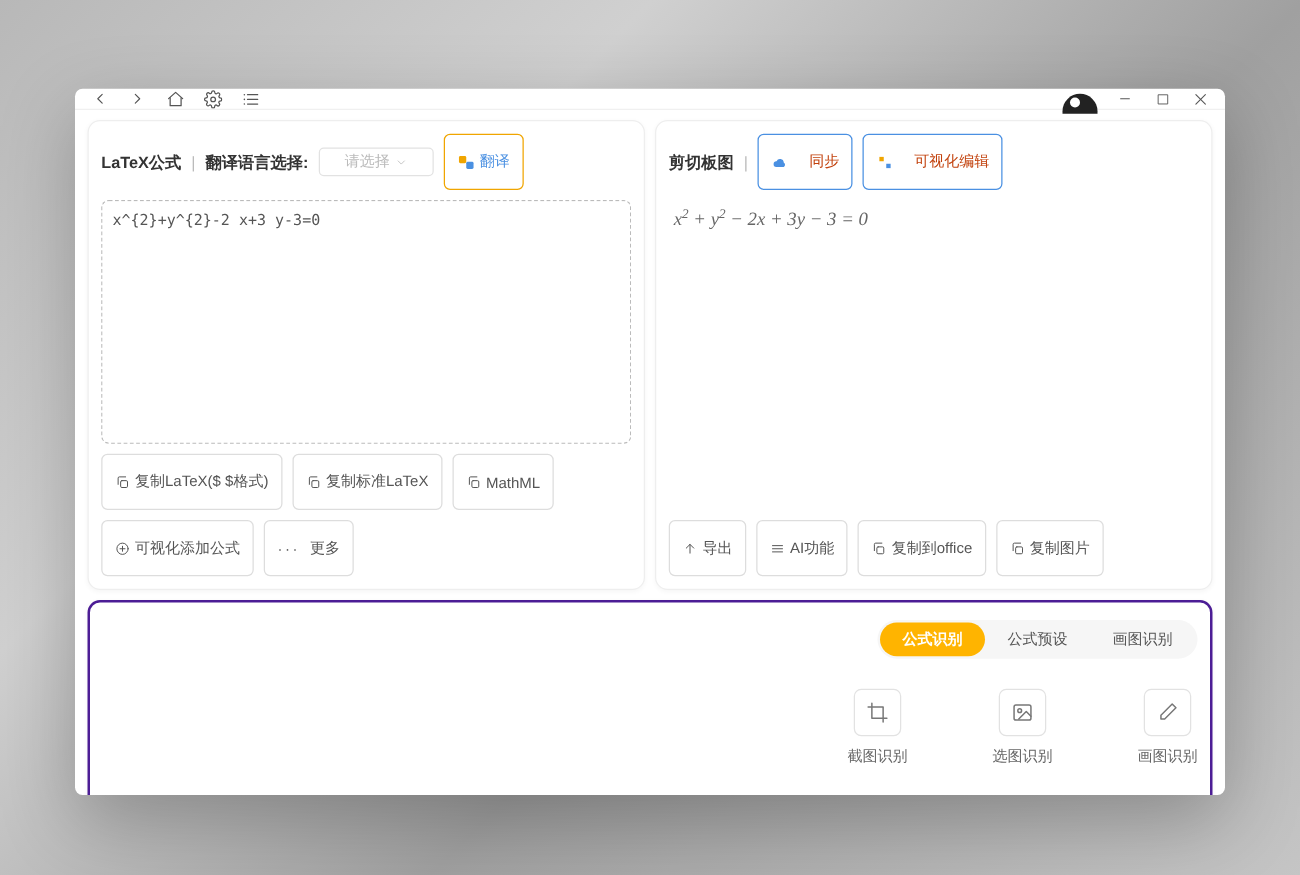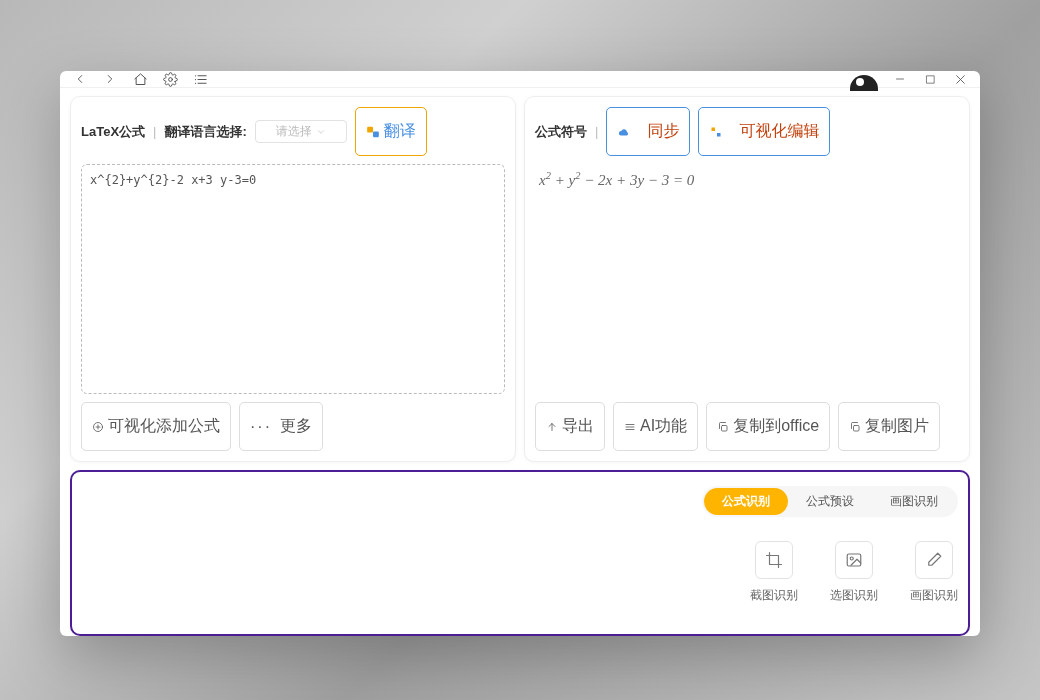--- a/index.html
+++ b/index.html
@@ -37,21 +37,21 @@
 .panel-title { font-weight: 700; font-size: 13px; }
 .vbar { color: #bbb; font-weight: 300; }
 .select {
   border: 1px solid #e2e2e2; border-radius: 4px; padding: 2px 20px;
   font-size: 12px; color: #bbb; display: inline-flex; align-items: center; gap: 4px;
   cursor: pointer;
 }
 .btn {
   display: inline-flex; align-items: center; gap: 4px;
   border: 1px solid #ddd; border-radius: 5px; padding: 13px 10px;
-  font-size: 16px; background: #fff; cursor: pointer; color: #555;
+  font-size: 12px; background: #fff; cursor: pointer; color: #555;
 }
 .btn-primary { border-color: #4a90e2; color: #c2410c; gap: 16px; }
 .btn-orange { border-color: #f0a500; color: #4a90e2; }
 .btn-icon-orange svg { color: #f0a500; }
 .textarea {
   flex: 1; border: 1px dashed #bbb; border-radius: 6px; padding: 8px;
   font-family: monospace; font-size: 12px; color: #555; resize: none;
   min-height: 195px; outline: none;
 }
 .btn-row { display: flex; flex-wrap: wrap; gap: 8px; margin-top: 8px; }
@@ -65,21 +65,21 @@
   background: #fff; border: 2px solid #4c1d95; border-radius: 10px;
   padding: 14px 10px 30px; display: flex; flex-direction: column; align-items: flex-end; gap: 24px;
   box-shadow: 0 1px 4px rgba(0,0,0,0.04);
 }
 .tabs { display: flex; background: #f6f6f6; border-radius: 999px; padding: 2px; }
 .tab {
   padding: 5px 18px; border-radius: 999px; font-size: 12px; color: #555; cursor: pointer;
 }
 .tab.active { background: #ffb400; color: #fff; font-weight: 600; }
 .actions { display: flex; gap: 32px; }
-.action { display: flex; flex-direction: column; align-items: center; gap: 8px; cursor: pointer; }
+.action { display: flex; flex-direction: column; align-items: center; gap: 8px; cursor: pointer; margin-left: 36px; }
 .action-icon {
   width: 38px; height: 38px; border: 1px solid #e2e2e2; border-radius: 6px;
   display: flex; align-items: center; justify-content: center; color: #777;
 }
 .action-label { font-size: 12px; color: #666; }
 svg { stroke: currentColor; fill: none; stroke-width: 1.6; stroke-linecap: round; stroke-linejoin: round; }
 .fill { fill: currentColor; stroke: none; }
 </style>
 </head>
 <body>
@@ -162,36 +162,59 @@
                 <rect x="2" y="3" width="10" height="10" rx="2" fill="#f0a500"></rect>
                 <rect x="12" y="11" width="10" height="10" rx="2" fill="#4a90e2"></rect>
               </svg>
             <span>翻译</span>
           </span>
         </div>
         <textarea class="textarea" style="">x^{2}+y^{2}-2 x+3 y-3=0</textarea>
         <div class="btn-row">
           <span class="btn">
               <svg width="12" height="12" viewBox="0 0 24 24">
+                <rect x="9" y="9" width="11" height="11" rx="2"></rect>
+                <path d="M5 15V5a2 2 0 0 1 2-2h10"></path>
+              </svg>
+              <span>复制LaTeX($ $格式)</span>
+            </span>
+          <span class="btn">
+              <svg width="12" height="12" viewBox="0 0 24 24">
+                <rect x="9" y="9" width="11" height="11" rx="2"></rect>
+                <path d="M5 15V5a2 2 0 0 1 2-2h10"></path>
+              </svg>
+              <span>复制标准LaTeX</span>
+            </span>
+          <span class="btn">
+              <svg width="12" height="12" viewBox="0 0 24 24">
+                <rect x="9" y="9" width="11" height="11" rx="2"></rect>
+                <path d="M5 15V5a2 2 0 0 1 2-2h10"></path>
+              </svg>
+              <span>MathML</span>
+            </span>
+        </div>
+        <div class="btn-row">
+          <span class="btn">
+              <svg width="12" height="12" viewBox="0 0 24 24">
                 <circle cx="12" cy="12" r="9"></circle>
                 <line x1="12" y1="8" x2="12" y2="16"></line>
                 <line x1="8" y1="12" x2="16" y2="12"></line>
               </svg>
               <span>可视化添加公式</span>
             </span>
           <span class="btn">
               <span style="letter-spacing:2px;">···</span>
               <span style="margin-left:4px;">更多</span>
             </span>
         </div>
       </div>
 
       <div class="panel">
         <div class="panel-header">
-          <span class="panel-title">公式符号</span>
+          <span class="panel-title">剪切板图</span>
           <span class="vbar">|</span>
           <span class="btn btn-primary">
               <svg class="fill" width="14" height="12" viewBox="0 0 24 24" style="color:#4a90e2;">
                 <path d="M18 12a6 6 0 0 0-11.5-2A4.5 4.5 0 0 0 6 19h12a4 4 0 0 0 0-7z"></path>
               </svg>
               <span>同步</span>
             </span>
           <span class="btn btn-primary">
               <svg width="14" height="12" viewBox="0 0 24 24" style="color:#f0a500;stroke:#f0a500;">
                 <rect x="3" y="3" width="7" height="7" class="fill"></rect>

